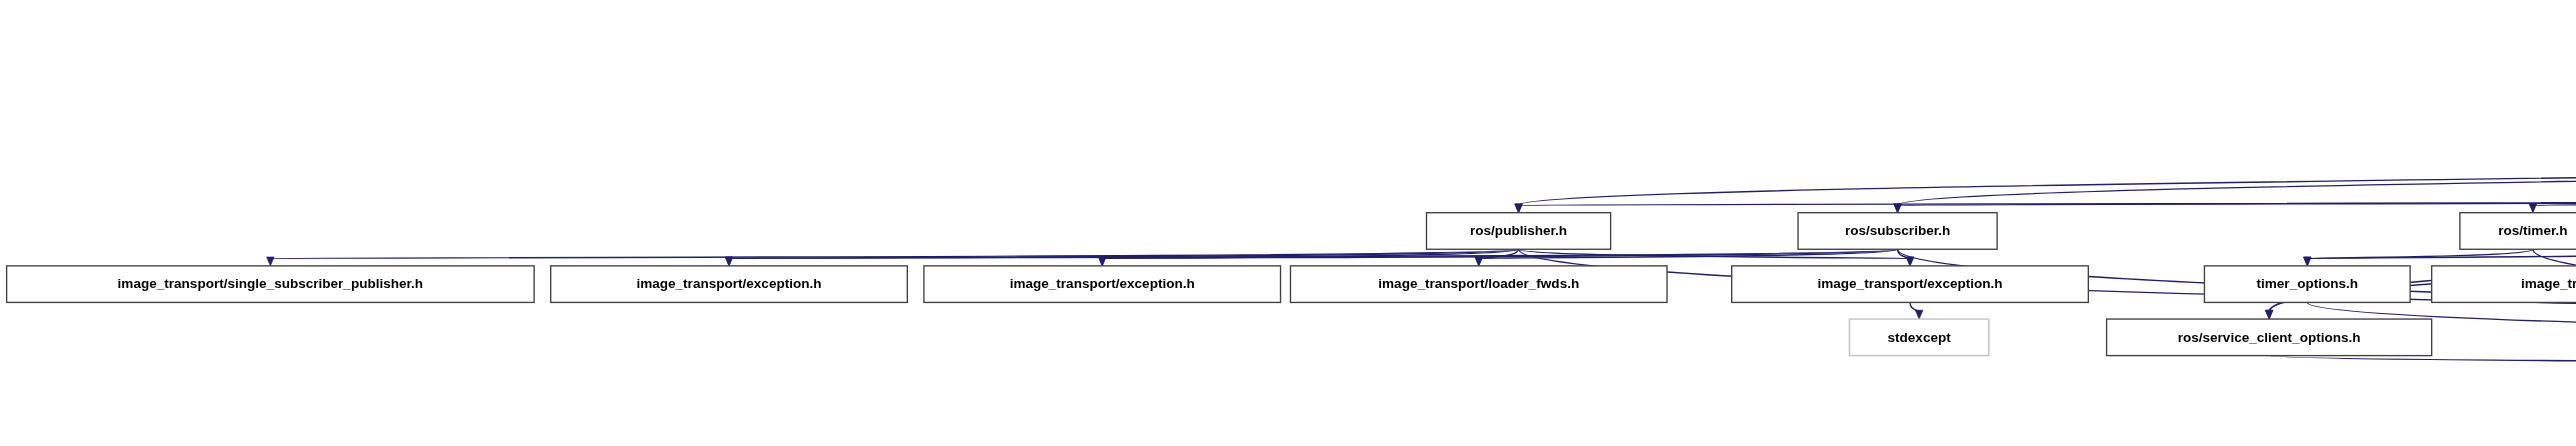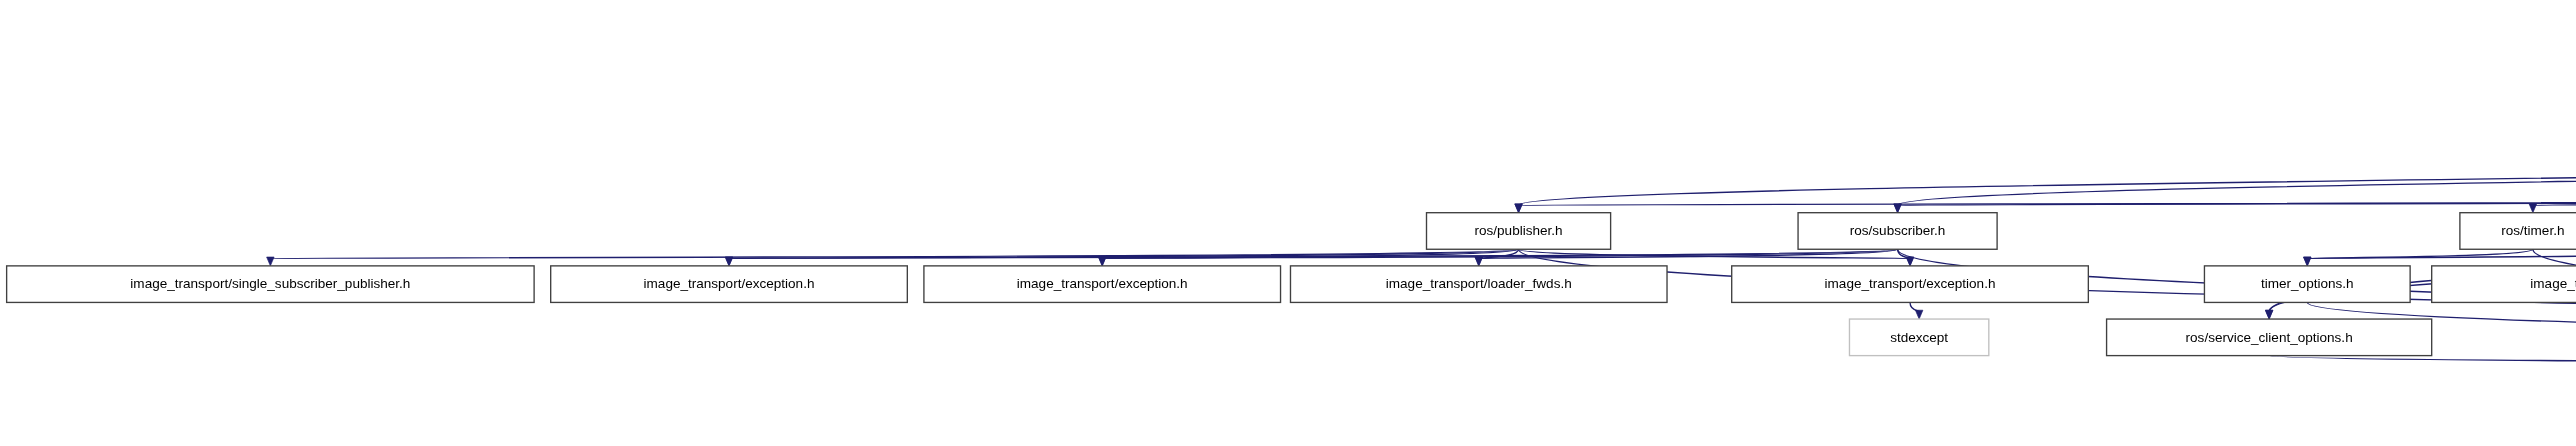--- a/index.html
+++ b/index.html
@@ -11,20 +11,21 @@
     font-family: "Liberation Sans", sans-serif;
     width: 2576px;
     height: 447px;
     overflow: hidden;
   }
   #graph-root {
     position: relative;
     width: 2576px;
     height: 447px;
     background: #ffffff;
+    font-weight: bold;
   }
   #graph-svg {
     position: absolute;
     left: 0;
     top: 0;
     width: 2576px;
     height: 447px;
   }
   .gnode rect {
     stroke-width: 2px;

